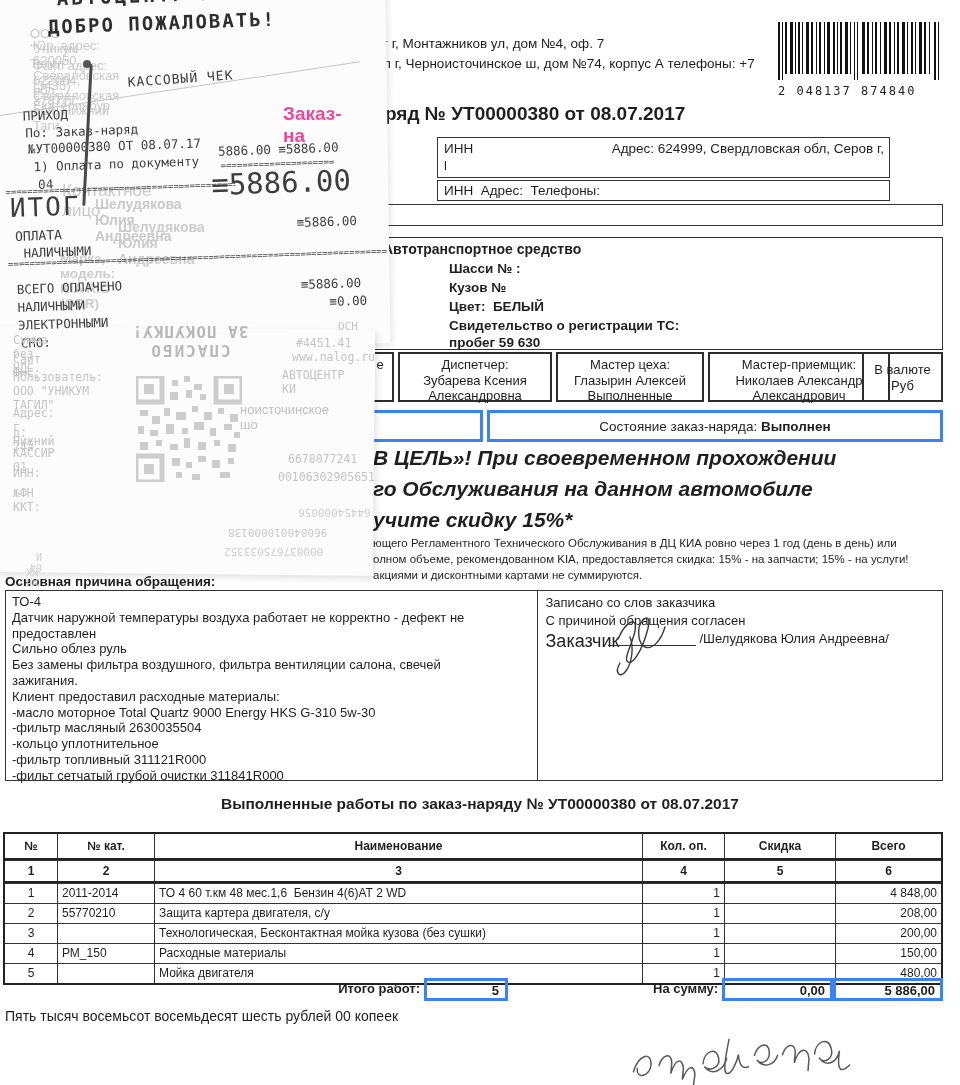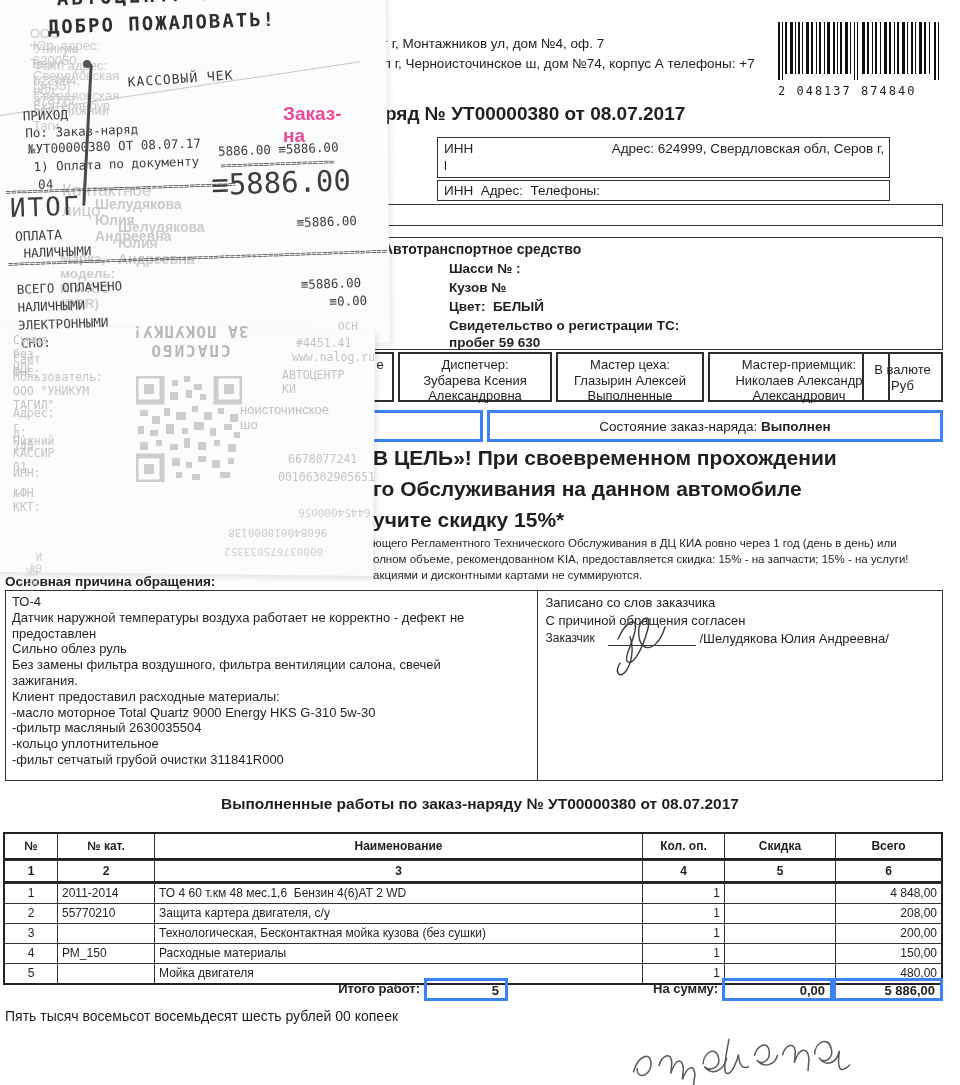--- a/index.html
+++ b/index.html
@@ -1,20 +1,20 @@
 <!DOCTYPE html>
 <html><head>
 <meta charset="utf-8">
 <style>
   html,body{margin:0;padding:0}
   body{width:960px;height:1085px;position:relative;overflow:hidden;background:#ffffff;
        font-family:"Liberation Sans",sans-serif;color:#1f1f1f}
   .a{position:absolute}
   .b{font-weight:bold}
-  .i{}
+  .i{font-style:italic}
   .mono{font-family:"DejaVu Sans Mono",monospace}
   .ghost{color:#c9c9c9}
   .r180{transform:rotate(180deg)}
   .box{border:3px solid #3b82f6;box-sizing:border-box}
   .thinbox{border:1.5px solid #333;box-sizing:border-box}
   .ctr{text-align:center}
   .rt{text-align:right}
   .pre{white-space:pre}
   
   .wtable{left:3px;top:832px;width:940px;border:2px solid #222;box-sizing:border-box;background:transparent}
@@ -144,27 +144,28 @@
     <span class="rline">ТО-4</span>
     <span class="rline">Датчик наружной температуры воздуха работает не корректно - дефект не</span>
     <span class="rline">предоставлен</span>
     <span class="rline">Сильно облез руль</span>
     <span class="rline">Без замены фильтра воздушного, фильтра вентиляции салона, свечей</span>
     <span class="rline">зажигания.</span>
     <span class="rline">Клиент предоставил расходные материалы:</span>
     <span class="rline">-масло моторное Total Quartz 9000 Energy HKS G-310 5w-30</span>
     <span class="rline">-фильтр масляный 2630035504</span>
     <span class="rline">-кольцо уплотнительное</span>
+    <span class="rline">-фильтр топливный 311121R000</span>
     <span class="rline">-фильт сетчатый грубой очистки 311841R000</span>
   </div>
 </div>
 <div class="a thinbox" style="left:536.5px;top:590px;width:406px;height:191px">
   <span class="a" style="left:8px;top:4px;font-size:13px">Записано со слов заказчика</span>
   <span class="a" style="left:8px;top:22px;font-size:13px">С причиной обращения согласен</span>
-  <span class="a" style="left:8px;top:40px;font-size:12px">Заказчик</span>
+  <span class="a" style="left:8px;top:40px;font-size:18px">Заказчик</span>
   <span class="a" style="left:70px;top:40px;width:88px;border-bottom:1px solid #333;height:14px"></span>
   <svg class="a" style="left:62px;top:8px" width="110" height="78" viewBox="0 0 110 78">
     <path d="M18,40 c8,-18 20,-24 17,-8 c-3,14 -12,28 -7,31 c5,3 14,-12 19,-30 c4,-13 1,-17 -4,-12 c-7,7 -5,24 2,27 c7,3 16,-6 20,-20 M30,38 c4,10 2,26 -4,34 c-6,8 -12,2 -6,-8" stroke="#3a3a3a" stroke-width="1.4" fill="none" stroke-linecap="round"></path>
   </svg>
   <span class="a" style="left:162px;top:40px;font-size:13px">/Шелудякова Юлия Андреевна/</span>
 </div>
 
 <div class="a b ctr" style="left:0;top:795px;width:960px;font-size:15.5px">Выполненные работы по заказ-наряду № УТ00000380 от 08.07.2017</div>
 
 <div class="a wtable">

